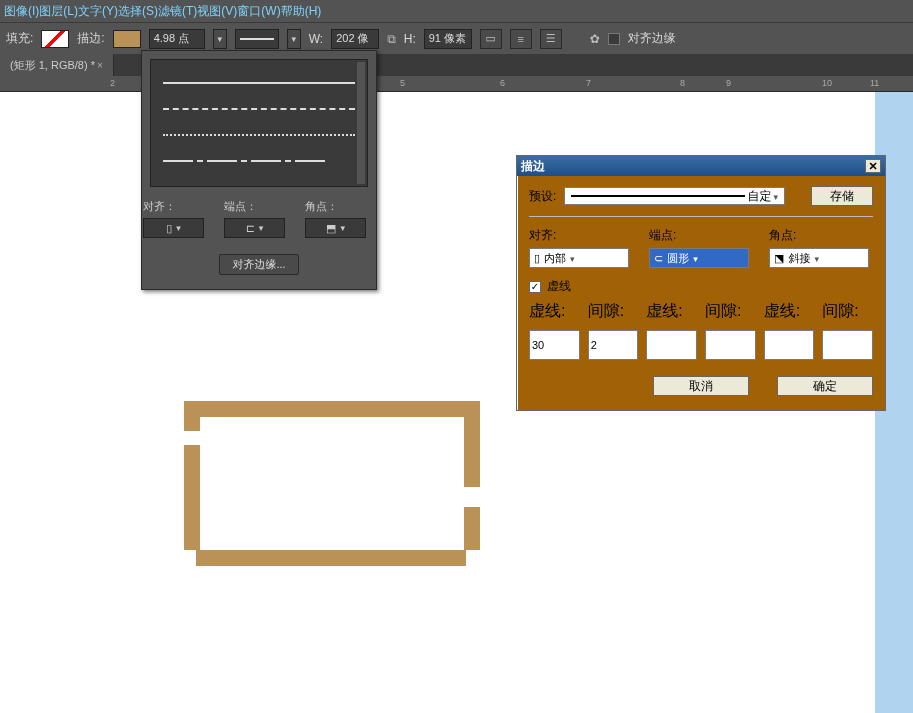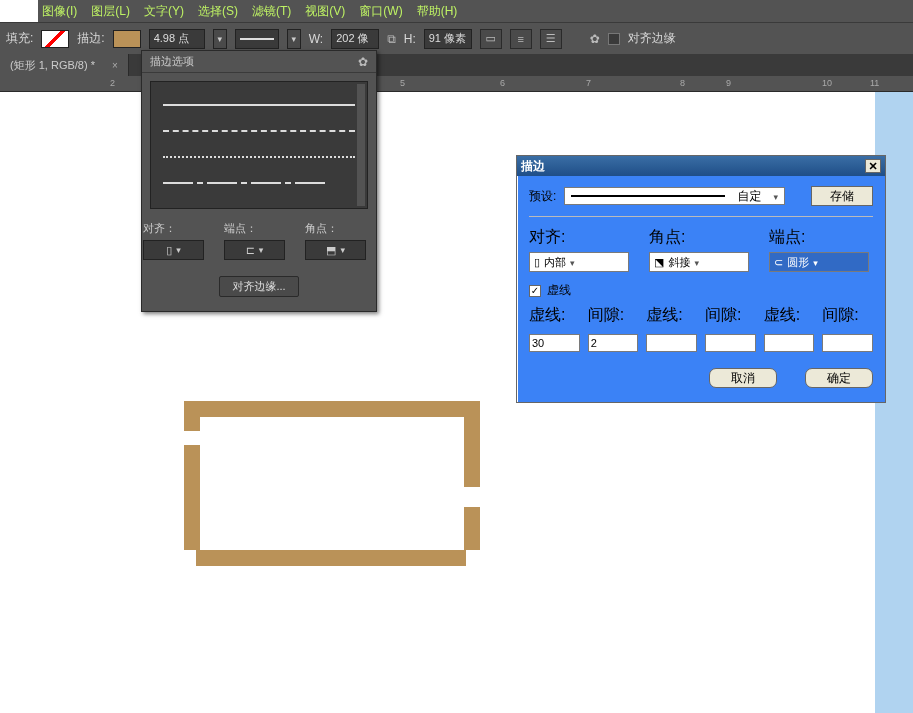--- a/index.html
+++ b/index.html
@@ -1,36 +1,36 @@
 <!DOCTYPE html>
 <html><head>
 <meta charset="utf-8">
 <style>
   * { box-sizing: border-box; margin: 0; padding: 0; font-family: "Microsoft YaHei", sans-serif; }
   body { background: #ffffff; width: 913px; height: 713px; position: relative; overflow: hidden; }
 
   
-  .menubar { height: 22px; background: #535353; display: flex; align-items: center; padding: 0 4px; gap: 14px; font-size: 12px; color: #bef264; margin-left: 38px; }
+  .menubar { height: 22px; background: #535353; display: flex; align-items: center; padding: 0 4px; font-size: 12px; color: #7dd3fc; }
 
   
   .optionsbar { height: 32px; background: #535353; border-top: 1px solid #3a3a3a; display: flex; align-items: center; padding: 0 6px; gap: 8px; font-size: 12px; color: #d8d8d8; }
   .swatch-fill { width: 28px; height: 18px; background: linear-gradient(135deg, #fff 45%, #f00 45%, #f00 55%, #fff 55%); border: 1px solid #222; }
   .swatch-stroke { width: 28px; height: 18px; background: #ba9258; border: 1px solid #222; }
   .field-dark { height: 20px; background: #3a3a3a; color: #ddd; border: 1px solid #222; font-size: 11px; padding: 0 4px; display: flex; align-items: center; }
   .dropdown-btn { width: 14px; height: 20px; background: #4a4a4a; border: 1px solid #222; display:flex; align-items:center; justify-content:center; color:#ccc; font-size:9px;}
   .line-sample { width: 44px; height: 20px; background: #3a3a3a; border: 1px solid #222; display:flex; align-items:center; justify-content:center;}
   .line-sample::before { content:""; width: 34px; height: 2px; background:#ddd; }
   .icon-box { width: 22px; height: 20px; background:#4a4a4a; border:1px solid #2a2a2a; display:flex;align-items:center;justify-content:center;color:#bbb;font-size:11px;}
   .chk { width:12px; height:12px; border:1px solid #777; background:#3a3a3a;}
   .link-icon::before { content:"⧉"; color:#bbb; font-size:12px;}
   .gear::before { content:"✿"; color:#bbb; font-size:12px;}
 
   
   .tabbar { height: 22px; background: #3a3a3a; display:flex; align-items:center; font-size:11px; color:#ccc;}
-  .tab { padding: 0 10px; height:100%; display:flex; align-items:center; gap:17px; background:#535353; border-right:1px solid #2a2a2a;}
+  .tab { padding: 0 10px; height:100%; display:flex; align-items:center; gap:2px; background:#535353; border-right:1px solid #2a2a2a;}
   .tab .x { color:#aaa; font-size:10px;}
 
   
   .ruler-h { position:absolute; left:0; top:76px; height:16px; width:913px; background:#535353; color:#aaa; font-size:9px; border-bottom:1px solid #2a2a2a;}
   .ruler-h span { position:absolute; top:2px; }
 
   
   .canvas-area { position:absolute; left:0; top:92px; width:913px; height:621px; background:#fff;}
   .light-strip { position:absolute; right:0; top:0; width:38px; height:621px; background:#B0D3F0;}
   .shape-rect { position:absolute; left:184px; top:309px; width:296px; height:165px; border:16px solid #ba9258; background:#fff;}
@@ -52,40 +52,40 @@
   .ss-combo span { height:2px; background:#ddd;}
   .sb { position:absolute; right:2px; top:2px; bottom:2px; width:8px; background:#535353;}
   .stroke-panel .ctrl-row { display:flex; padding:4px 10px 10px 1px; gap:20px;align-items:flex-end;}
   .ctrl-col { flex:1;}
   .ctrl-label { font-size:11px; color:#ccc; margin-bottom:4px; display:block;}
   .ctrl-field { height:20px; background:#3a3a3a; border:1px solid #222; display:flex; align-items:center; justify-content:center; color:#ccc; gap:4px;}
   .more-row { padding:6px 10px 14px; display:flex; justify-content:center;}
   .more-btn { background:#4a4a4a; border:1px solid #2a2a2a; color:#ddd; padding:2px 12px; font-size:11px; border-radius:2px;}
 
   
-  .stroke-dialog { position:absolute; left:516px; top:155px; width:370px; background:#3b82f6; border:1px solid #666; box-shadow:1px 1px 0 #fff inset; font-size:12px; color:#000; }
+  .stroke-dialog { position:absolute; left:516px; top:155px; width:370px; background:#a16207; border:1px solid #666; box-shadow:1px 1px 0 #fff inset; font-size:12px; color:#000; }
   .dlg-title { height:20px; background:linear-gradient(#3a6ea5,#1f4e87); color:#fff; display:flex; align-items:center; padding:0 4px; font-weight:bold; font-size:12px;}
   .dlg-title .close { margin-left:auto; width:16px; height:14px; background:#ECE9D8; color:#000; display:flex; align-items:center; justify-content:center; font-size:11px; border:1px solid #666;}
   .dlg-body { padding:10px 12px 14px;}
   .dlg-row { display:flex; align-items:center; gap:8px; margin-bottom:10px;}
-  .preset-line { flex:1; height:18px; border:1px solid #7a7a7a; background:#fff; display:flex; align-items:center; padding:0 6px; gap:12px;}
+  .preset-line { flex:1; height:18px; border:1px solid #7a7a7a; background:#fff; display:flex; align-items:center; padding:0 6px; gap:2px;}
   .preset-line .ln { flex:1; height:2px; background:#000;}
   .win-btn { height:20px; padding:0 18px; background:#ECE9D8; border:1px solid #666; font-size:12px;margin-left:18px;}
   .sep { height:1px; background:#bbb; margin:10px 0;}
   .combo { height:20px; border:1px solid #7a7a7a; background:#fff; display:flex; align-items:center; padding:0 4px; font-size:11px; width:100px; gap:4px;}
   .combo.sel { background:#316AC5; color:#fff;}
-  .col-lab { font-size:16px; margin-bottom:4px;}
+  .col-lab { font-size:12px; margin-bottom:4px;}
   .three-col { display:flex; gap:16px; margin-bottom:10px;}
   .three-col > div{ flex:1;}
   .dash-row { display:flex; align-items:center; gap:6px; margin-bottom:6px;}
   .dash-grid { display:grid; grid-template-columns: repeat(6, 1fr); gap:8px;}
   .dash-grid .lab { font-size:16px; }
-  .dash-grid input, .small-in { width:100%; height:18px; border:1px solid #7a7a7a; background:#fff; font-size:11px; padding:0 2px;}
+  .dash-grid input, .small-in { width:100%; height:30px; border:1px solid #7a7a7a; background:#fff; font-size:11px; padding:0 2px;}
   .dlg-footer { display:flex; justify-content:flex-end; gap:10px; margin-top:16px;}
-  .win-btn.big { width:68px; text-align:center;border-radius:7px;}
+  .win-btn.big { width:96px; text-align:center;}
   .chev::after{content:"▾"; margin-left:auto; font-size:9px; color:#555;}
   .combo.sel .chev::after{color:#fff;}
   .cb { width:12px; height:12px; border:1px solid #666; background:#fff; display:inline-flex; align-items:center; justify-content:center; font-size:10px;}
 </style>
 </head>
 <body>
 
 <div class="menubar">
   <span>图像(I)</span>
   <span>图层(L)</span>
@@ -144,24 +144,20 @@
   <div class="light-strip"></div>
   <div class="shape-rect">
     <div class="nick n1"></div>
     <div class="nick n2"></div>
     <div class="nick n3"></div>
     <div class="nick n4"></div>
   </div>
 </div>
 
 <div class="stroke-panel">
-  <div class="header">
-    <span>描边选项</span>
-    <span class="gear"></span>
-  </div>
   <div class="stroke-styles">
     <div class="ss-row">
         <div class="ss-line"></div>
       </div>
     <div class="ss-row">
         <div class="ss-dash"></div>
       </div>
     <div class="ss-row">
         <div class="ss-dots"></div>
       </div>
@@ -212,26 +208,26 @@
       </div>
       <button class="win-btn">存储</button>
     </div>
     <div class="sep"></div>
     <div class="three-col">
       <div>
         <div class="col-lab">对齐:</div>
         <div class="combo">▯ <span>内部</span><span class="chev"></span></div>
       </div>
       <div>
+        <div class="col-lab">端点:</div>
+        <div class="combo sel">⊂ <span>圆形</span><span class="chev"></span></div>
+      </div>
+      <div>
         <div class="col-lab">角点:</div>
         <div class="combo">⬔ <span>斜接</span><span class="chev"></span></div>
-      </div>
-      <div>
-        <div class="col-lab">端点:</div>
-        <div class="combo sel">⊂ <span>圆形</span><span class="chev"></span></div>
       </div>
     </div>
     <div class="dash-row">
       <span class="cb">✓</span>
       <span>虚线</span>
     </div>
     <div class="dash-grid">
       <div class="lab">虚线:</div>
       <div class="lab">间隙:</div>
       <div class="lab">虚线:</div>

